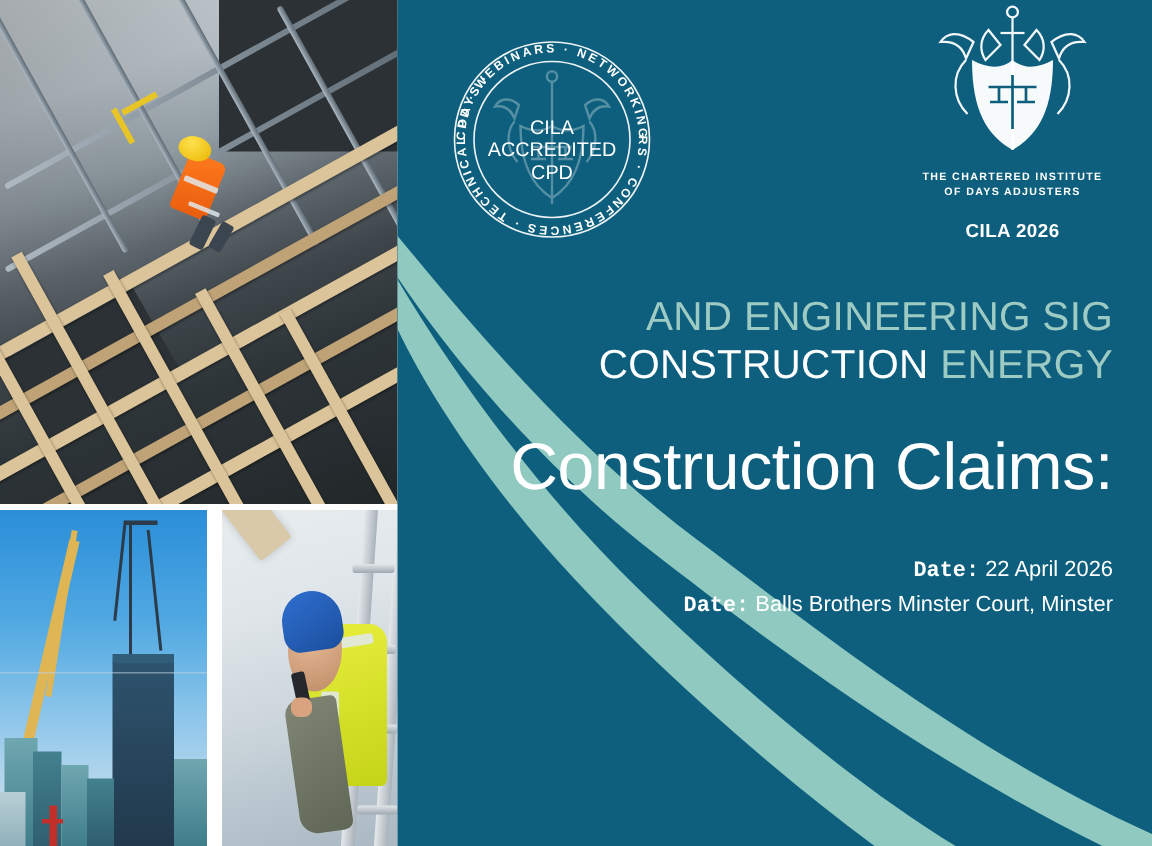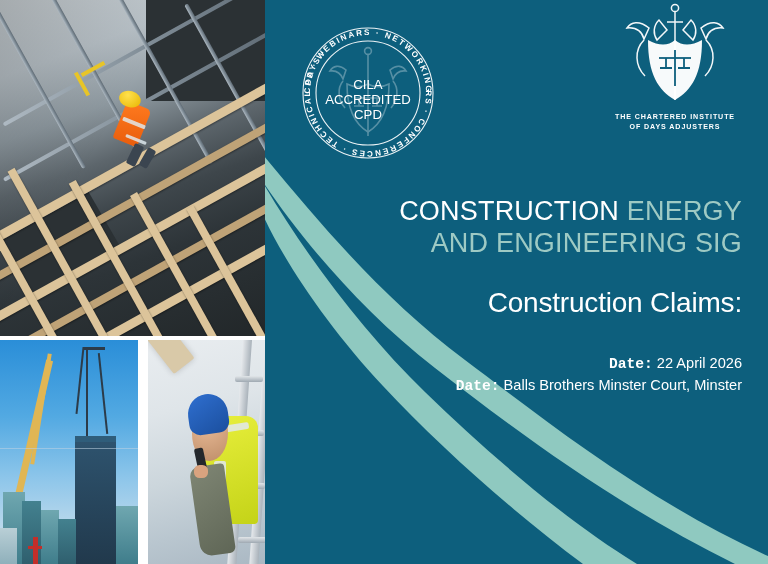--- a/index.html
+++ b/index.html
@@ -105,21 +105,21 @@
   }
 
   
   .copy { position:absolute; right:26px; top:196px; width:452px; text-align:right; }
   .sig-line { font-size:27px; line-height:1.18; letter-spacing:.2px; }
   .sig-strong { color:#ffffff; }
   .sig-soft  { color:#9ecac4; }
 
   .title {
     color:#ffffff;
-    font-size:28px; line-height:1.1; font-weight:normal;
+    font-size:44px; line-height:1.1; font-weight:normal;
     letter-spacing:-.2px; margin-top:28px;
   }
 
   .details { margin-top:34px; color:#ffffff; font-size:14.6px; line-height:1.5; }
   .details .lbl { font-weight:bold;font-family:Liberation Mono, monospace; }
 </style>
 </head>
 <body>
 
 <div class="poster">
@@ -262,28 +262,29 @@
           <path d="M44 58 L76 58"></path>
           <path d="M60 50 L60 86"></path>
           <path d="M51 58 L51 68 M69 58 L69 68"></path>
           <path d="M45 68 L57 68 M63 68 L75 68"></path>
         </g>
       </svg>
       <div class="crest-name">
         <div>THE CHARTERED INSTITUTE</div>
         <div>OF DAYS ADJUSTERS</div>
       </div>
+      <div class="crest-year">CILA 2026</div>
     </div>
 
     <div class="copy">
+      <div class="sig-line sig-soft">AND ENGINEERING SIG</div>
       <div class="sig-line">
         <span class="sig-strong">CONSTRUCTION</span>
         <span class="sig-soft">ENERGY</span>
       </div>
-      <div class="sig-line sig-soft">AND ENGINEERING SIG</div>
 
       <div class="title">
         <div>Construction Claims:</div>
       </div>
 
       <div class="details">
         <div>
           <span class="lbl">Date:</span>
           <span>22 April 2026</span>
         </div>

